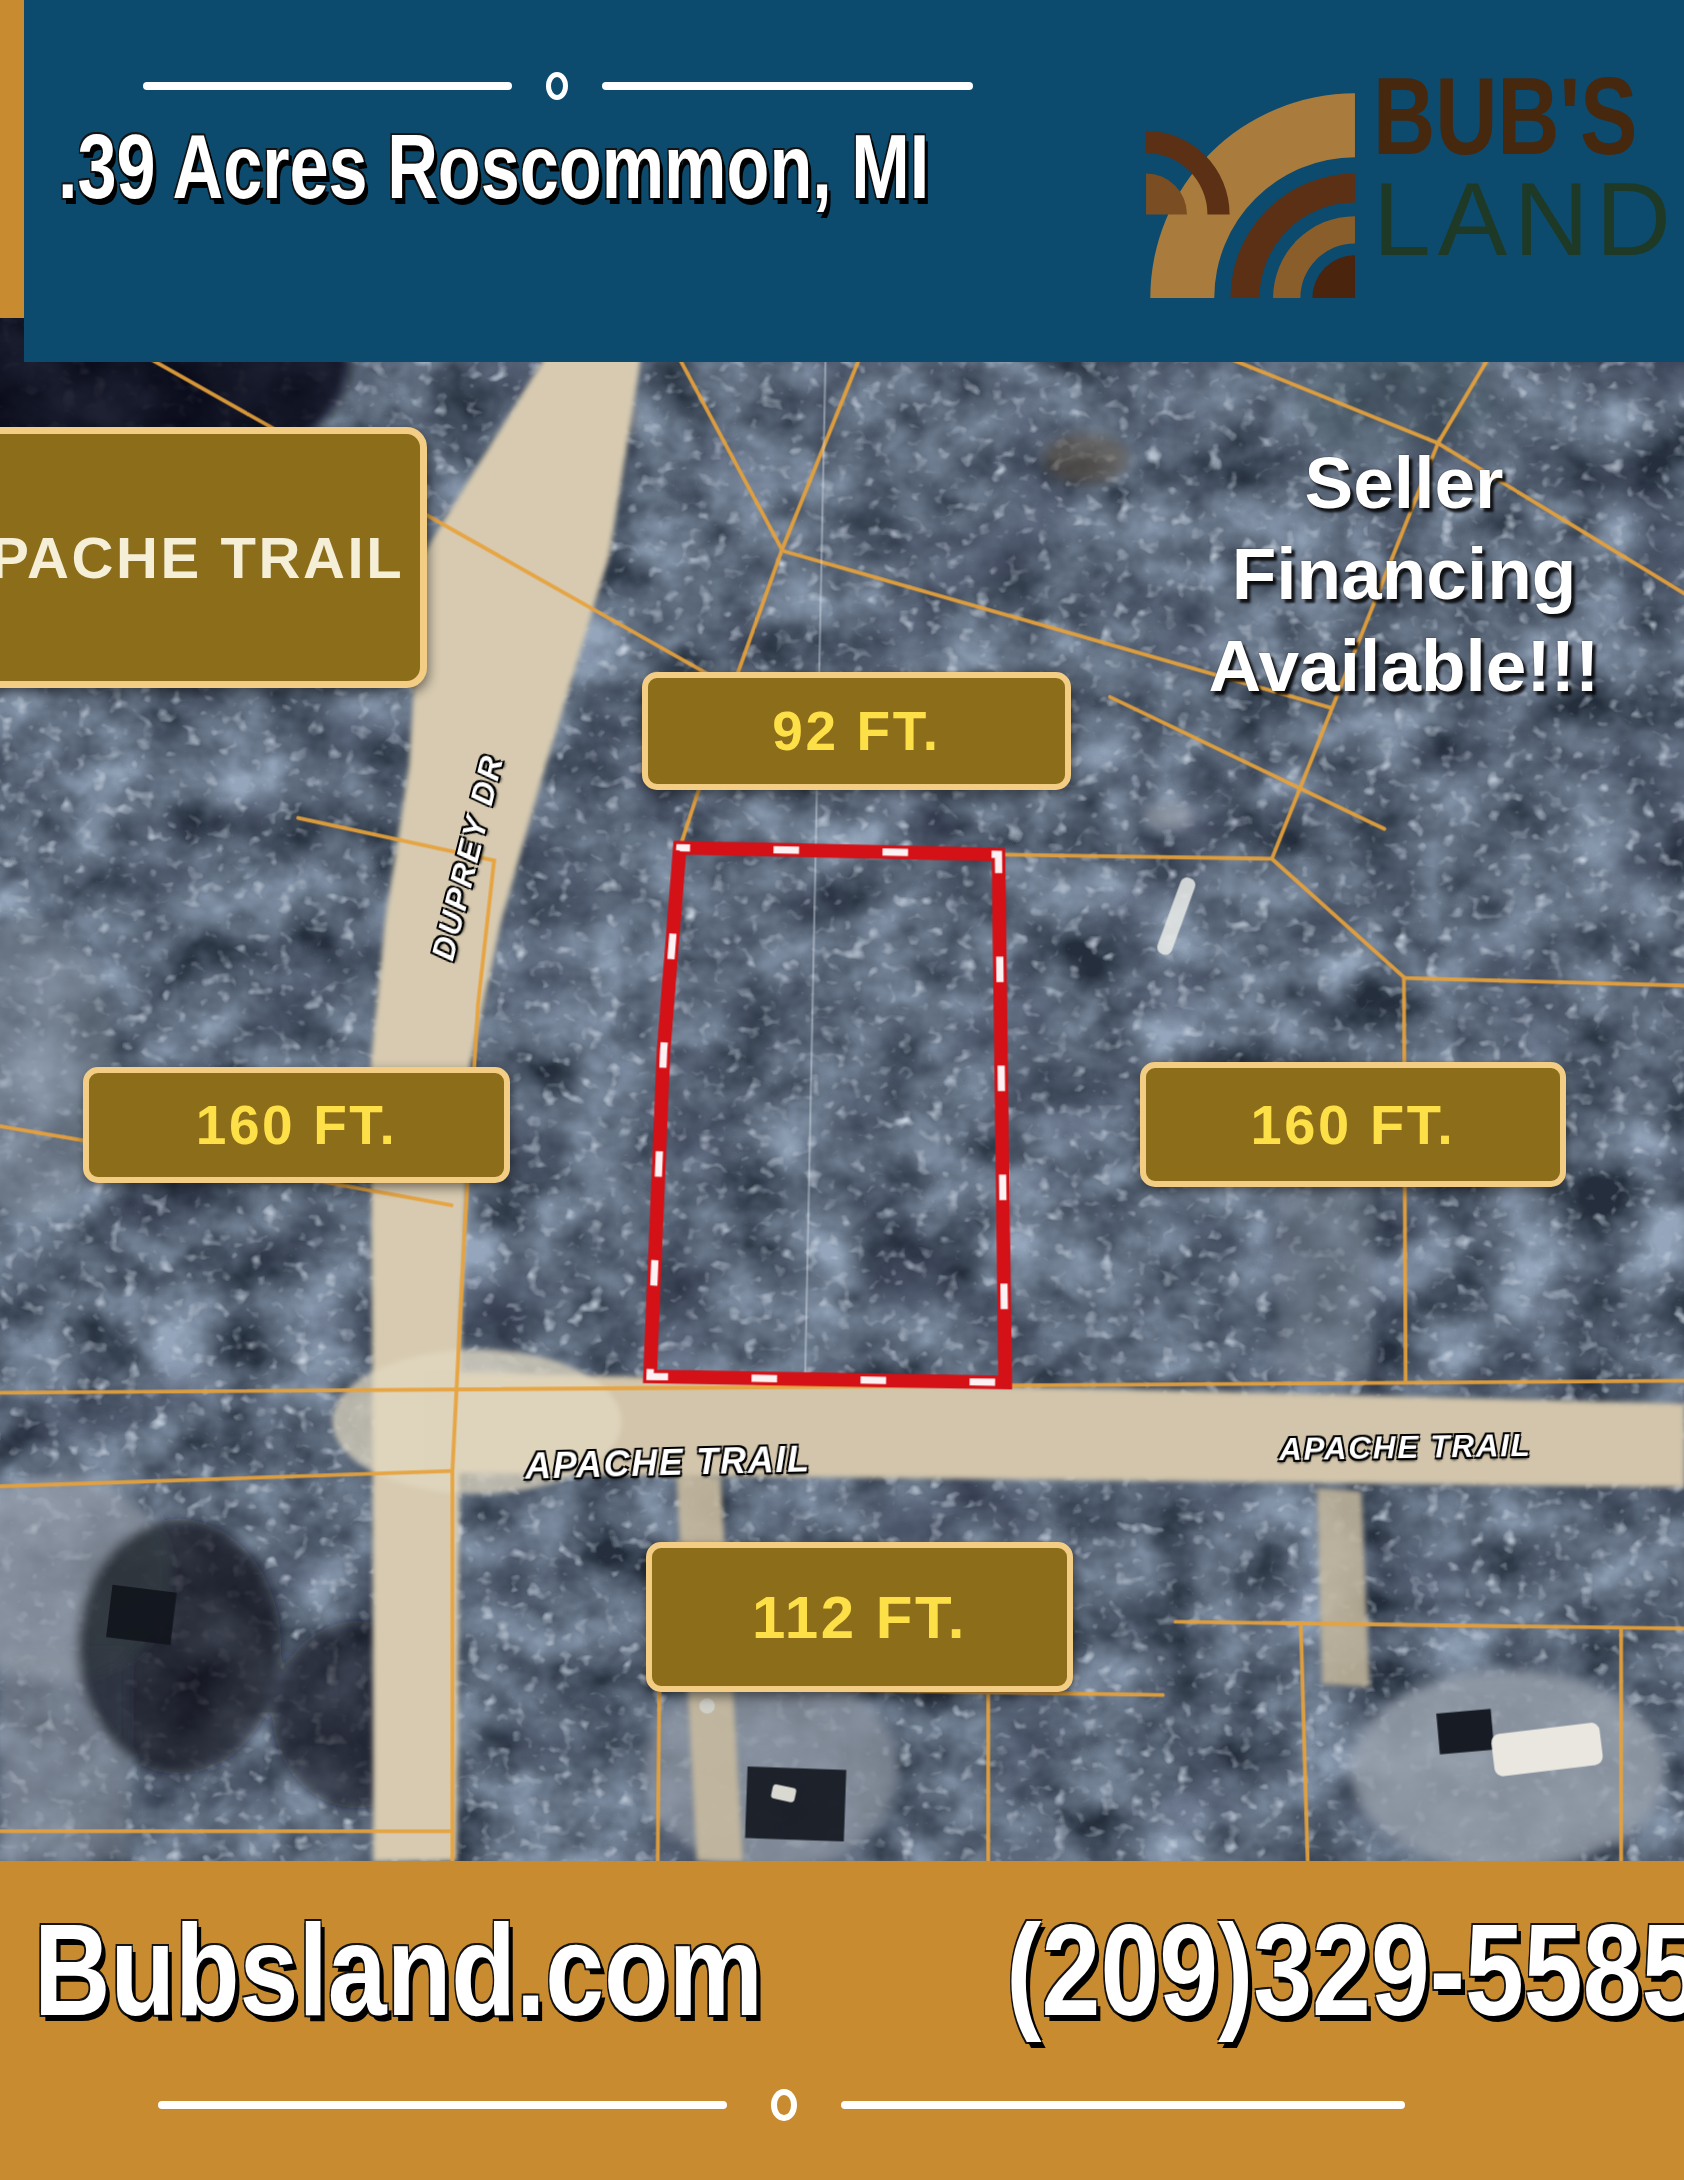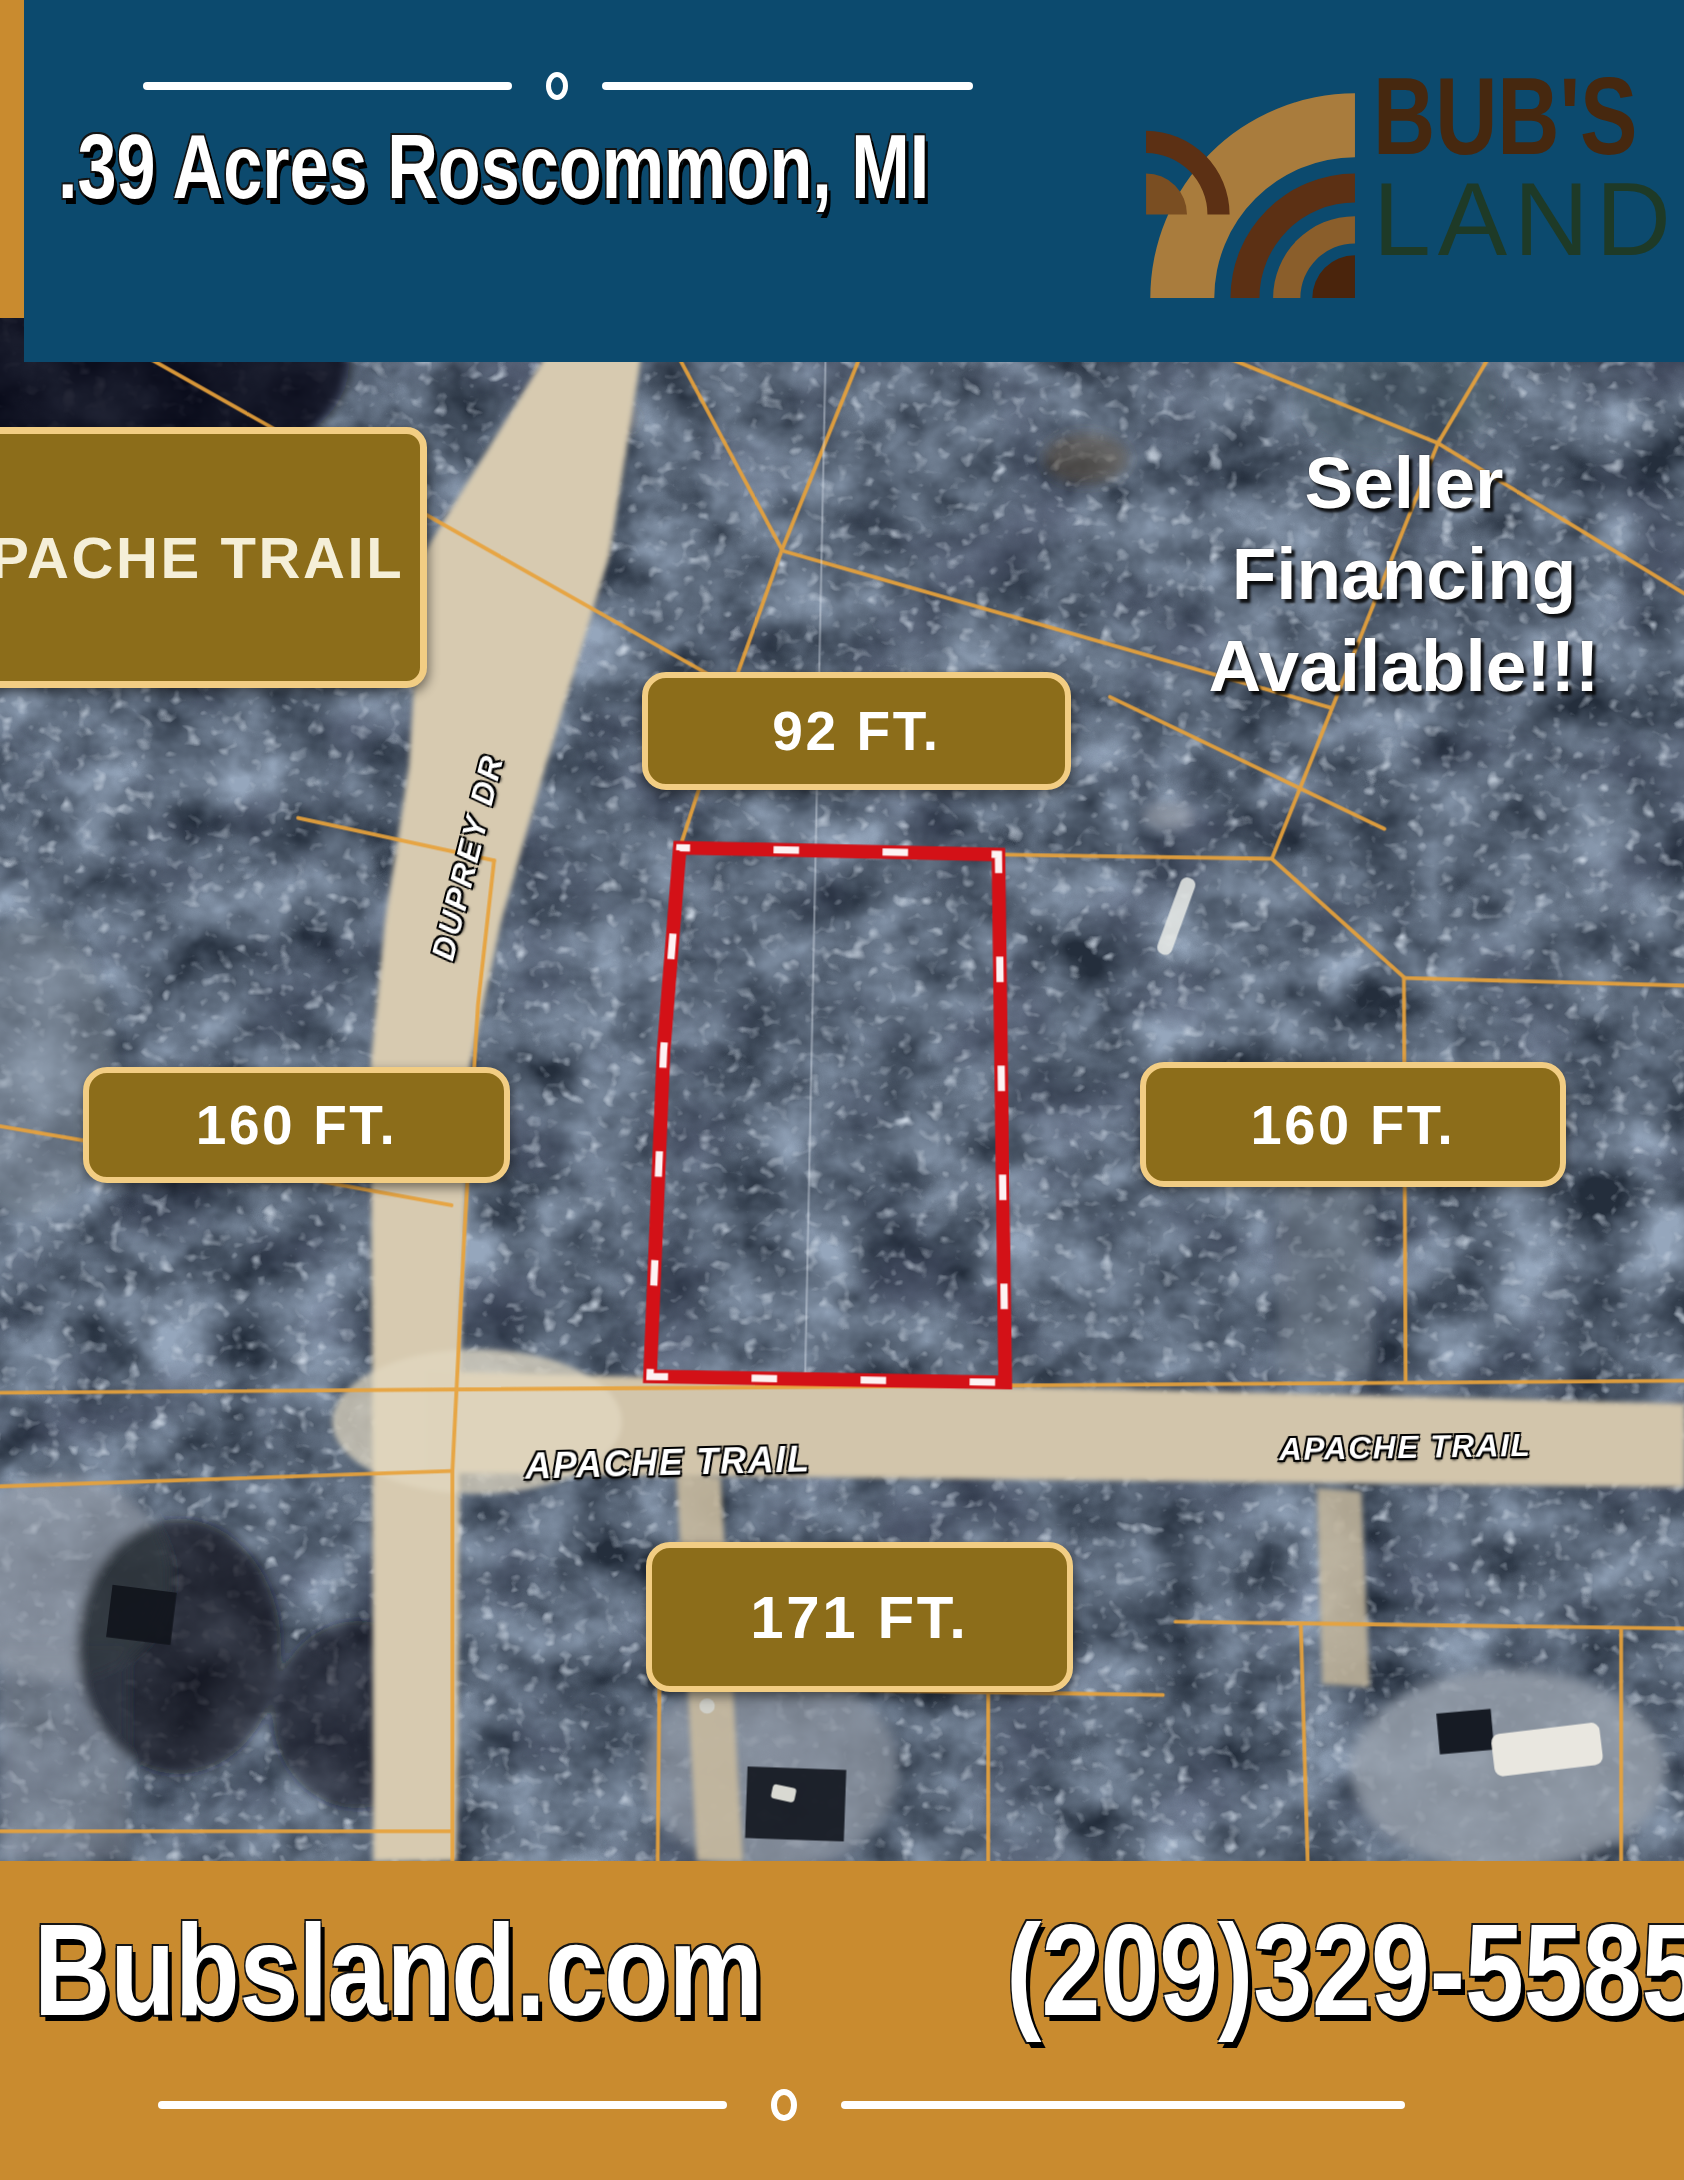--- a/index.html
+++ b/index.html
@@ -22,22 +22,22 @@
   .brand .b1{font-size:109px;font-weight:bold;color:#46280F;line-height:1.02;white-space:nowrap;
              transform:scaleX(.79);transform-origin:left top;}
   .brand .b2{font-size:104px;font-weight:normal;color:#1E3A27;letter-spacing:6.8px;line-height:1.0;
              margin-top:-5.1px;white-space:nowrap;}
   .brand-icon{position:absolute;left:1146px;top:78px;width:209px;height:220px;z-index:6;}
 
   
   .map{position:absolute;left:0;top:318px;width:1685px;height:1543px;background:#242E3C;overflow:hidden;}
   .map svg.art{position:absolute;left:0;top:0;width:100%;height:100%;filter:blur(0.6px);}
 
-  .mlabel{position:absolute;background:#8C6D1A;border:6.8px solid #F2CD83;border-radius:24px;
-      color:#ffffff;font-weight:bold;display:flex;align-items:center;justify-content:center;
+  .mlabel{position:absolute;background:#8C6D1A;border:6.8px solid #F2CD83;border-radius:15px;
+      color:#fde047;font-weight:bold;display:flex;align-items:center;justify-content:center;
       letter-spacing:2.6px;white-space:nowrap;box-shadow:1.7px 4.3px 10.2px rgba(0,0,0,.45);z-index:3;}
   #lbl-street{left:-77px;top:109px;width:490px;height:247px;font-size:58px;border-radius:20.4px;border-width:7.7px;color:#F5EFD8;}
   #lbl-top{left:642px;top:354px;width:417px;height:106px;font-size:55px;}
   #lbl-left{left:83px;top:749px;width:415px;height:104px;font-size:55px;}
   #lbl-right{left:1140px;top:744px;width:414px;height:113px;font-size:56px;}
   #lbl-bottom{left:646px;top:1224px;width:415px;height:138px;font-size:60px;}
 
   .promo{position:absolute;left:1121px;top:119px;width:566px;text-align:center;color:#fff;
       font-weight:bold;font-size:73px;line-height:1.25;z-index:3;
       text-shadow:3.4px 4.3px 2.6px rgba(0,0,0,.85),0 0 1.7px rgba(0,0,0,.6);}
@@ -176,21 +176,21 @@
       <g>
         <polygon points="798,622 1172,630 1180,1250 763,1243 779,860" fill="none" stroke="#D31117" stroke-width="16" stroke-linejoin="miter"></polygon>
         <polygon points="798,622 1172,630 1180,1250 763,1243 779,860" fill="none" stroke="#FFFFFF" stroke-width="8.5" stroke-dasharray="30 98" stroke-dashoffset="18" opacity=".95"></polygon>
       </g>
     </svg>
 
     <div class="mlabel" id="lbl-street">APACHE TRAIL</div>
     <div class="mlabel" id="lbl-top">92 FT.</div>
     <div class="mlabel" id="lbl-left">160 FT.</div>
     <div class="mlabel" id="lbl-right">160 FT.</div>
-    <div class="mlabel" id="lbl-bottom">171 FT.</div>
+    <div class="mlabel" id="lbl-bottom">112 FT.</div>
 
     <div class="promo">
       <div>Seller</div>
       <div>Financing</div>
       <div>Available!!!</div>
     </div>
 
     <div class="roadname" id="rn-apache-left">APACHE TRAIL</div>
     <div class="roadname" id="rn-apache-right">APACHE TRAIL</div>
     <div class="roadname" id="rn-duprey">DUPREY DR</div>

